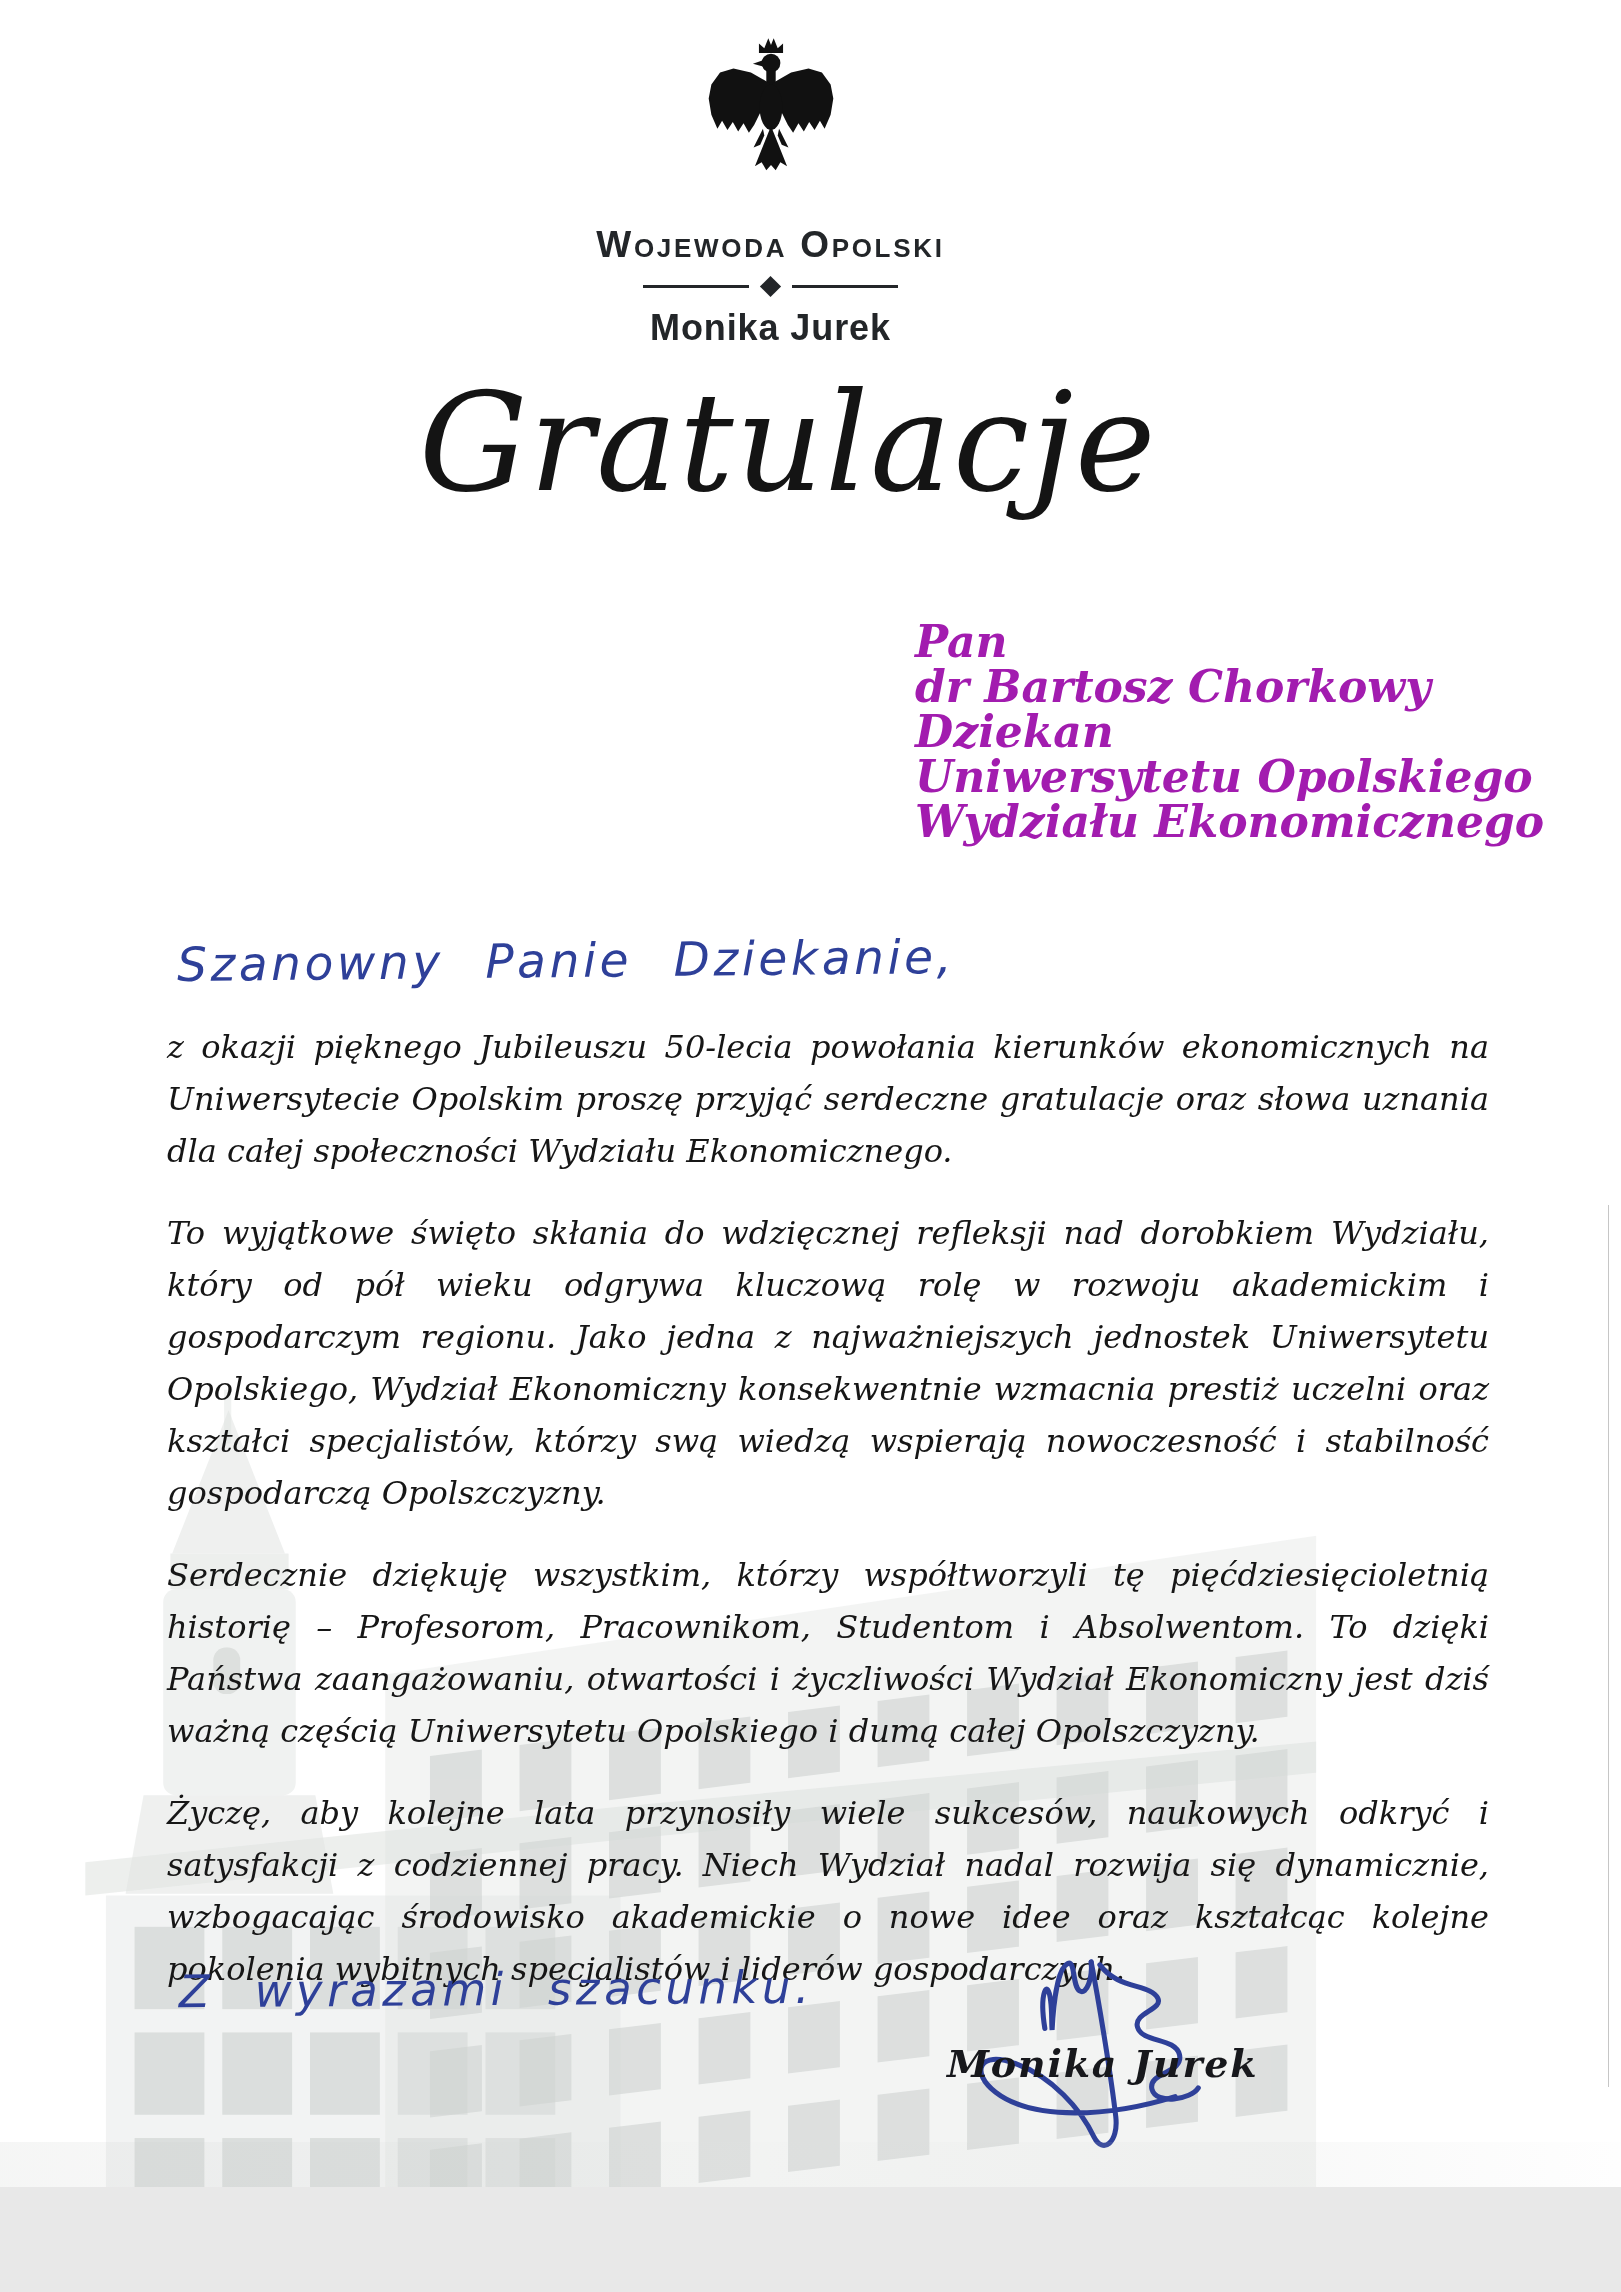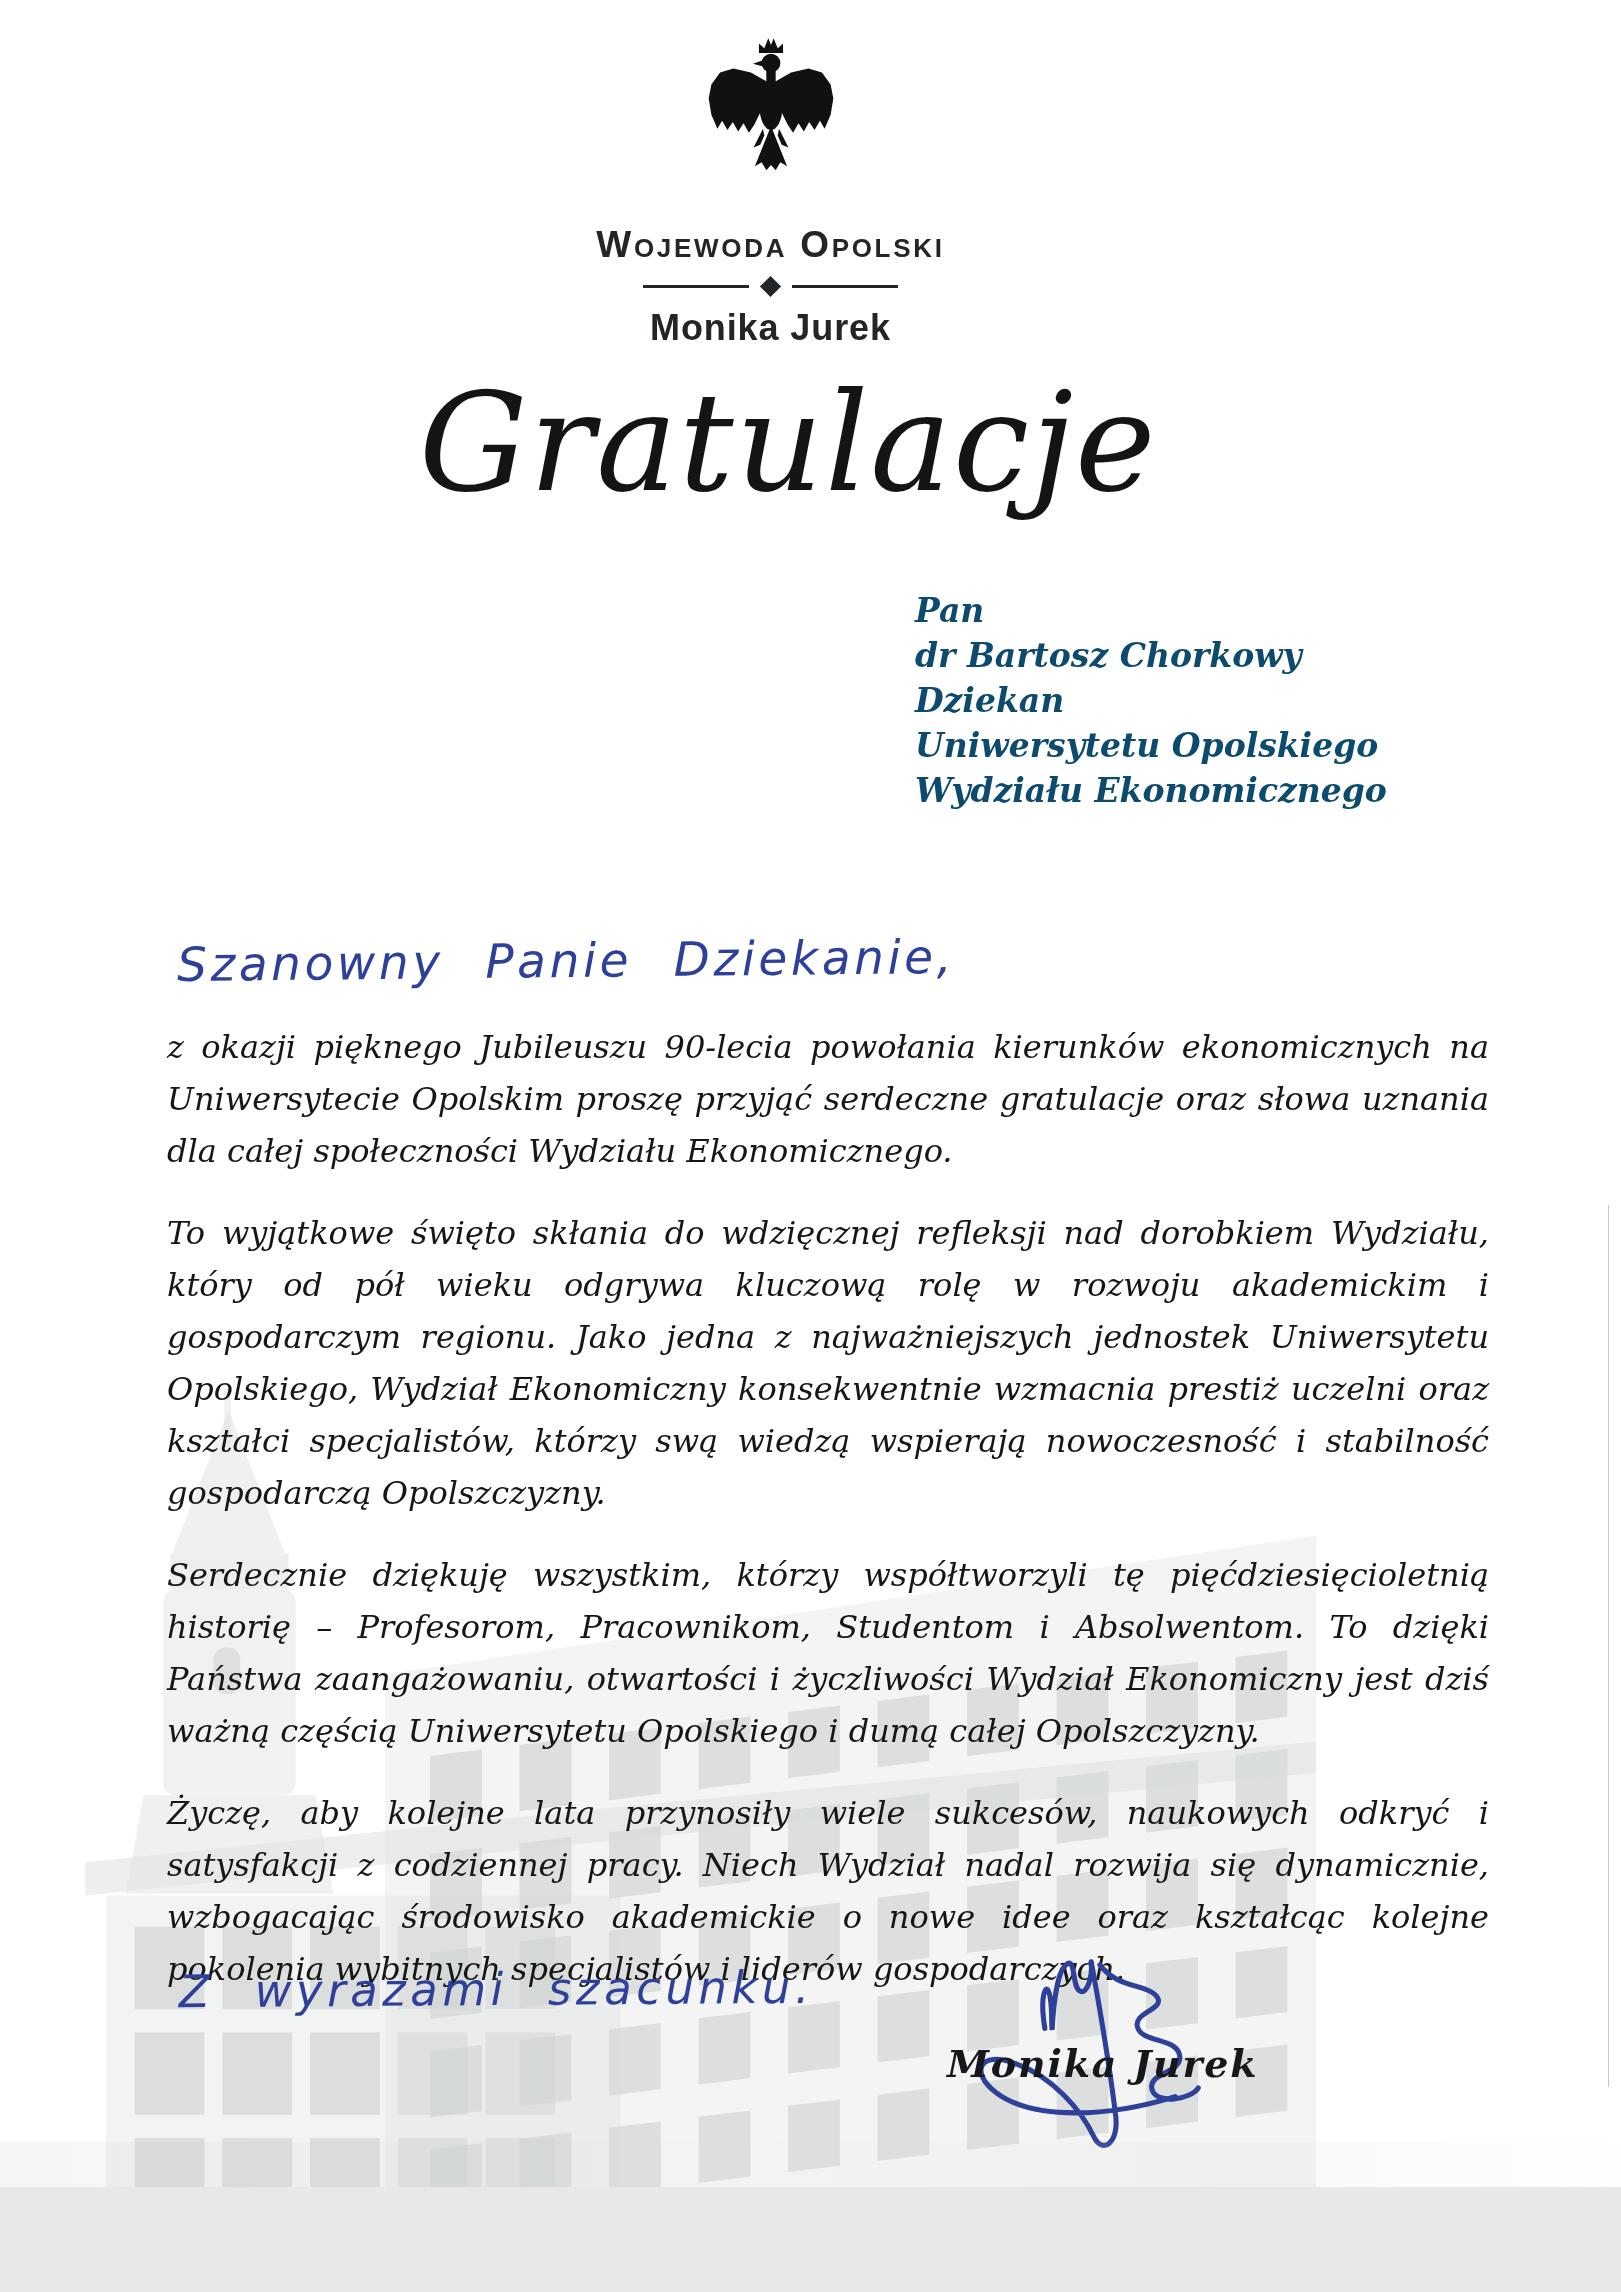--- a/index.html
+++ b/index.html
@@ -44,23 +44,23 @@
   
   .title{
     position:absolute;top:369px;left:0;width:100%;
     text-align:center;transform:translateX(-22.4px);
     font-style:italic;font-size:136px;line-height:1.1;
     color:#141414;letter-spacing:1.8px;
   }
 
   
   .recipient{
-    position:absolute;left:915px;top:588px;
+    position:absolute;left:915px;top:619px;
     font-style:italic;font-weight:600;
-    font-size:33px;line-height:45px;color:#0c4a6e;
+    font-size:44px;line-height:45px;color:#a21caf;
   }
 
   
   .hand{
     font-family:"DejaVu Sans", cursive;
     font-style:italic;
     color:#2e4099;
   }
   .salutation{
     position:absolute;left:177px;top:933px;
@@ -249,21 +249,21 @@
     <div>Pan</div>
     <div>dr Bartosz Chorkowy</div>
     <div>Dziekan</div>
     <div>Uniwersytetu Opolskiego</div>
     <div>Wydziału Ekonomicznego</div>
   </div>
 
   <div class="hand salutation">Szanowny Panie Dziekanie,</div>
 
   <div class="body-text">
-    <p>z okazji pięknego Jubileuszu 90-lecia powołania kierunków ekonomicznych na Uniwersytecie Opolskim proszę przyjąć serdeczne gratulacje oraz słowa uznania dla całej społeczności Wydziału Ekonomicznego.</p>
+    <p>z okazji pięknego Jubileuszu 50-lecia powołania kierunków ekonomicznych na Uniwersytecie Opolskim proszę przyjąć serdeczne gratulacje oraz słowa uznania dla całej społeczności Wydziału Ekonomicznego.</p>
     <p>To wyjątkowe święto skłania do wdzięcznej refleksji nad dorobkiem Wydziału, który od pół wieku odgrywa kluczową rolę w rozwoju akademickim i gospodarczym regionu. Jako jedna z najważniejszych jednostek Uniwersytetu Opolskiego, Wydział Ekonomiczny konsekwentnie wzmacnia prestiż uczelni oraz kształci specjalistów, którzy swą wiedzą wspierają nowoczesność i stabilność gospodarczą Opolszczyzny.</p>
     <p>Serdecznie dziękuję wszystkim, którzy współtworzyli tę pięćdziesięcioletnią historię – Profesorom, Pracownikom, Studentom i Absolwentom. To dzięki Państwa zaangażowaniu, otwartości i życzliwości Wydział Ekonomiczny jest dziś ważną częścią Uniwersytetu Opolskiego i dumą całej Opolszczyzny.</p>
     <p>Życzę, aby kolejne lata przynosiły wiele sukcesów, naukowych odkryć i satysfakcji z codziennej pracy. Niech Wydział nadal rozwija się dynamicznie, wzbogacając środowisko akademickie o nowe idee oraz kształcąc kolejne pokolenia wybitnych specjalistów i liderów gospodarczych.</p>
   </div>
 
   <div class="hand closing">Z wyrazami szacunku.</div>
 
   <div class="signature">
     <svg width="304" height="304" viewBox="0 0 420 340" xmlns="http://www.w3.org/2000/svg" fill="none" stroke="#2e4099" stroke-width="7" stroke-linecap="round">
       <path d="M120,150 C112,100 124,78 128,112 C130,126 129,140 130,152 C132,112 138,66 152,60 C162,56 158,92 168,98 C178,104 186,80 184,58"></path>

